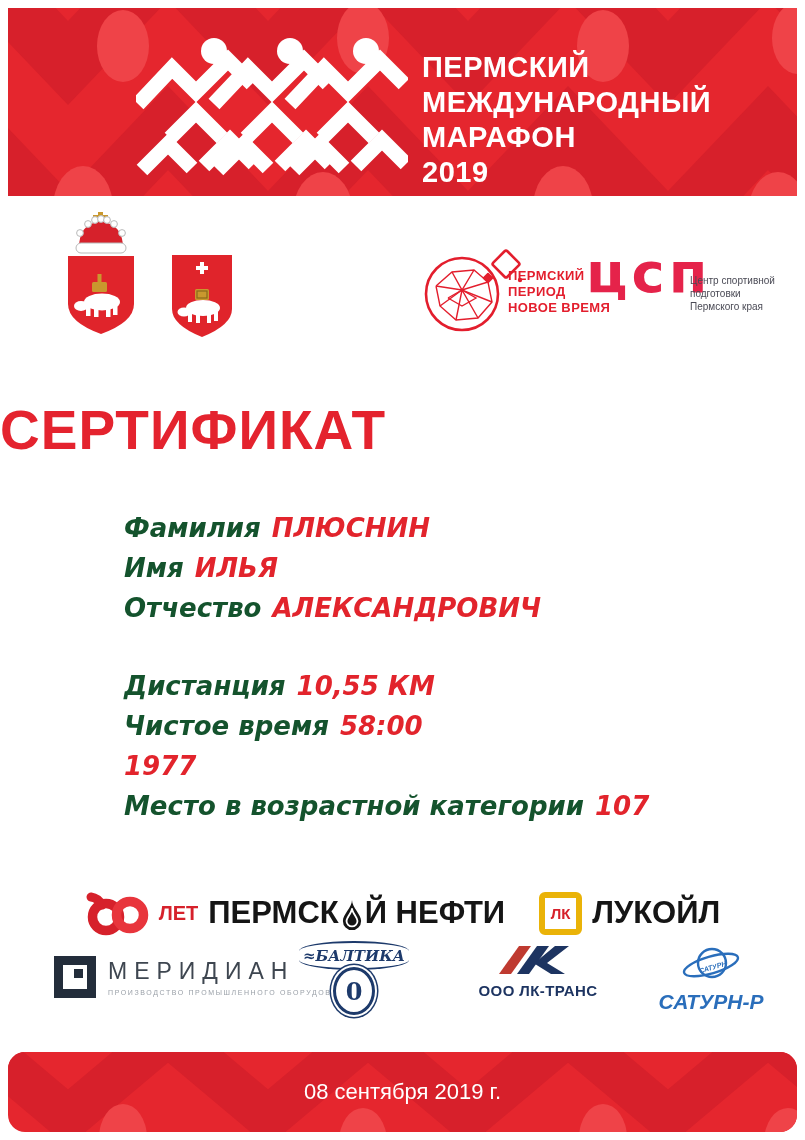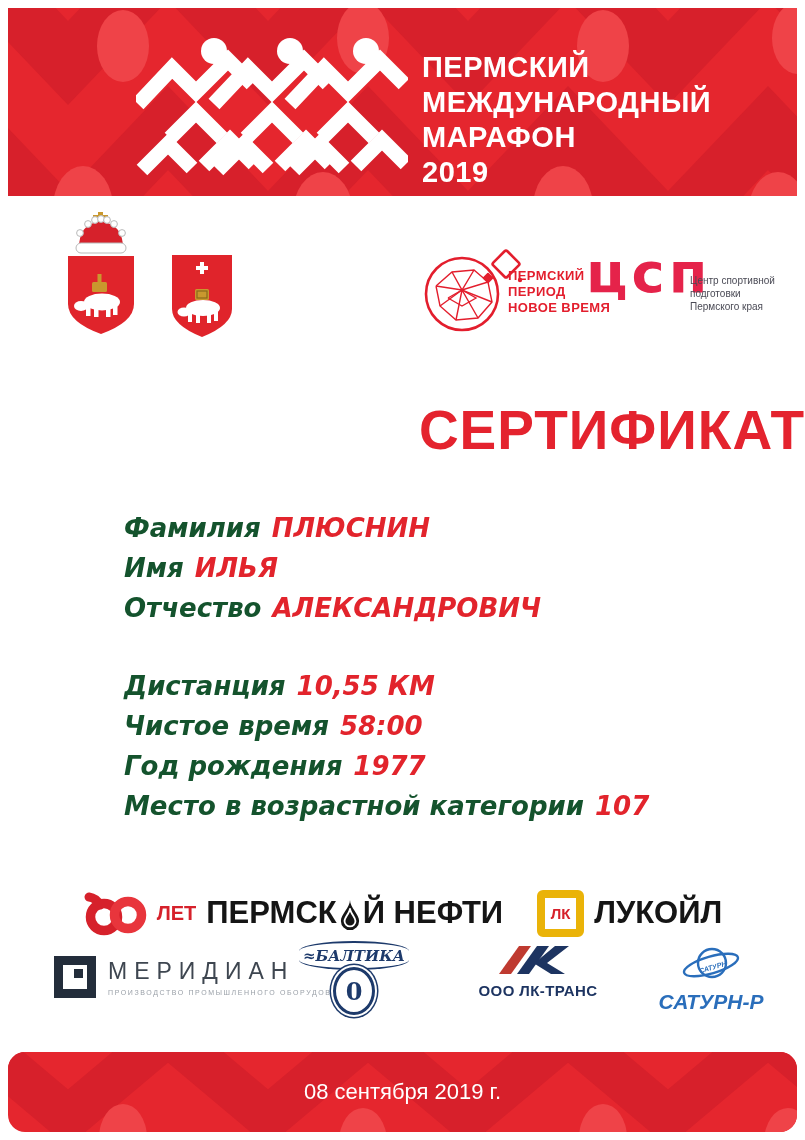--- a/index.html
+++ b/index.html
@@ -27,42 +27,42 @@
     position:absolute;left:586px;top:240px;color:#e5234a;
     font-weight:bold;font-size:56px;letter-spacing:4px;
     font-family:"DejaVu Sans", sans-serif;
   }
   .csp-caption{
     position:absolute;left:690px;top:274px;color:#4a4a55;
     font-size:10px;line-height:13px;
   }
   
   .cert-title{
-    position:absolute;left:0;top:398px;width:100%;text-align:right;
+    position:absolute;left:0;top:398px;width:100%;text-align:left;
     color:#e4232e;font-weight:800;font-size:55px;letter-spacing:1px;
   }
   .fields{position:absolute;left:124px;top:508px;}
   .field-row{
     height:40px;display:flex;align-items:center;gap:11px;
     font-family:"DejaVu Sans", sans-serif;font-style:italic;font-weight:bold;
     font-size:26px;white-space:nowrap;
   }
   .field-label{color:#14532d;}
   .field-value{color:#e2242c;}
   .group-gap{height:38px;}
   
   .sponsor-main{
     position:absolute;left:0;top:886px;width:100%;height:54px;
     display:flex;align-items:center;justify-content:center;gap:10px;
   }
   .s-red{color:#d6212b;font-weight:900;font-size:20px;}
   .s-black{color:#151515;font-weight:900;font-size:31px;display:flex;align-items:center;}
   .drop-icon{margin:0 2px;position:relative;top:2px;}
   .lukoil-mark{
-    width:31px;height:31px;border:8px solid #eab308;border-radius:6px;
+    width:31px;height:31px;border:6px solid #eab308;border-radius:6px;
     display:flex;align-items:center;justify-content:center;
     color:#d6212b;font-weight:900;font-size:15px;margin-left:24px;background:#fff;
   }
   
   .meridian{position:absolute;left:54px;top:956px;display:flex;gap:12px;align-items:flex-start;}
   .meridian-icon{width:42px;height:42px;background:#232d3b;position:relative;}
   .meridian-icon .inner{position:absolute;left:9px;top:9px;width:24px;height:24px;background:#ffffff;}
   .meridian-icon .dot{position:absolute;right:4px;top:4px;width:9px;height:9px;background:#232d3b;}
   .meridian-name{color:#3e4650;font-size:23px;letter-spacing:7px;font-weight:500;margin-top:2px;}
   .meridian-caption{color:#9aa0a8;font-size:7px;letter-spacing:1.6px;margin-top:4px;}
@@ -239,21 +239,20 @@
   <div class="group-gap"></div>
   <div class="field-row">
     <span class="field-label">Дистанция</span>
     <span class="field-value">10,55 КМ</span>
   </div>
   <div class="field-row">
     <span class="field-label">Чистое время</span>
     <span class="field-value">58:00</span>
   </div>
   <div class="field-row">
-    <span class="field-label">Год рождения</span>
     <span class="field-value">1977</span>
   </div>
   <div class="field-row">
     <span class="field-label">Место в возрастной категории</span>
     <span class="field-value">107</span>
   </div>
 </div>
 
 <div class="sponsor-main">
   <svg width="64" height="46" viewBox="0 0 64 46">

